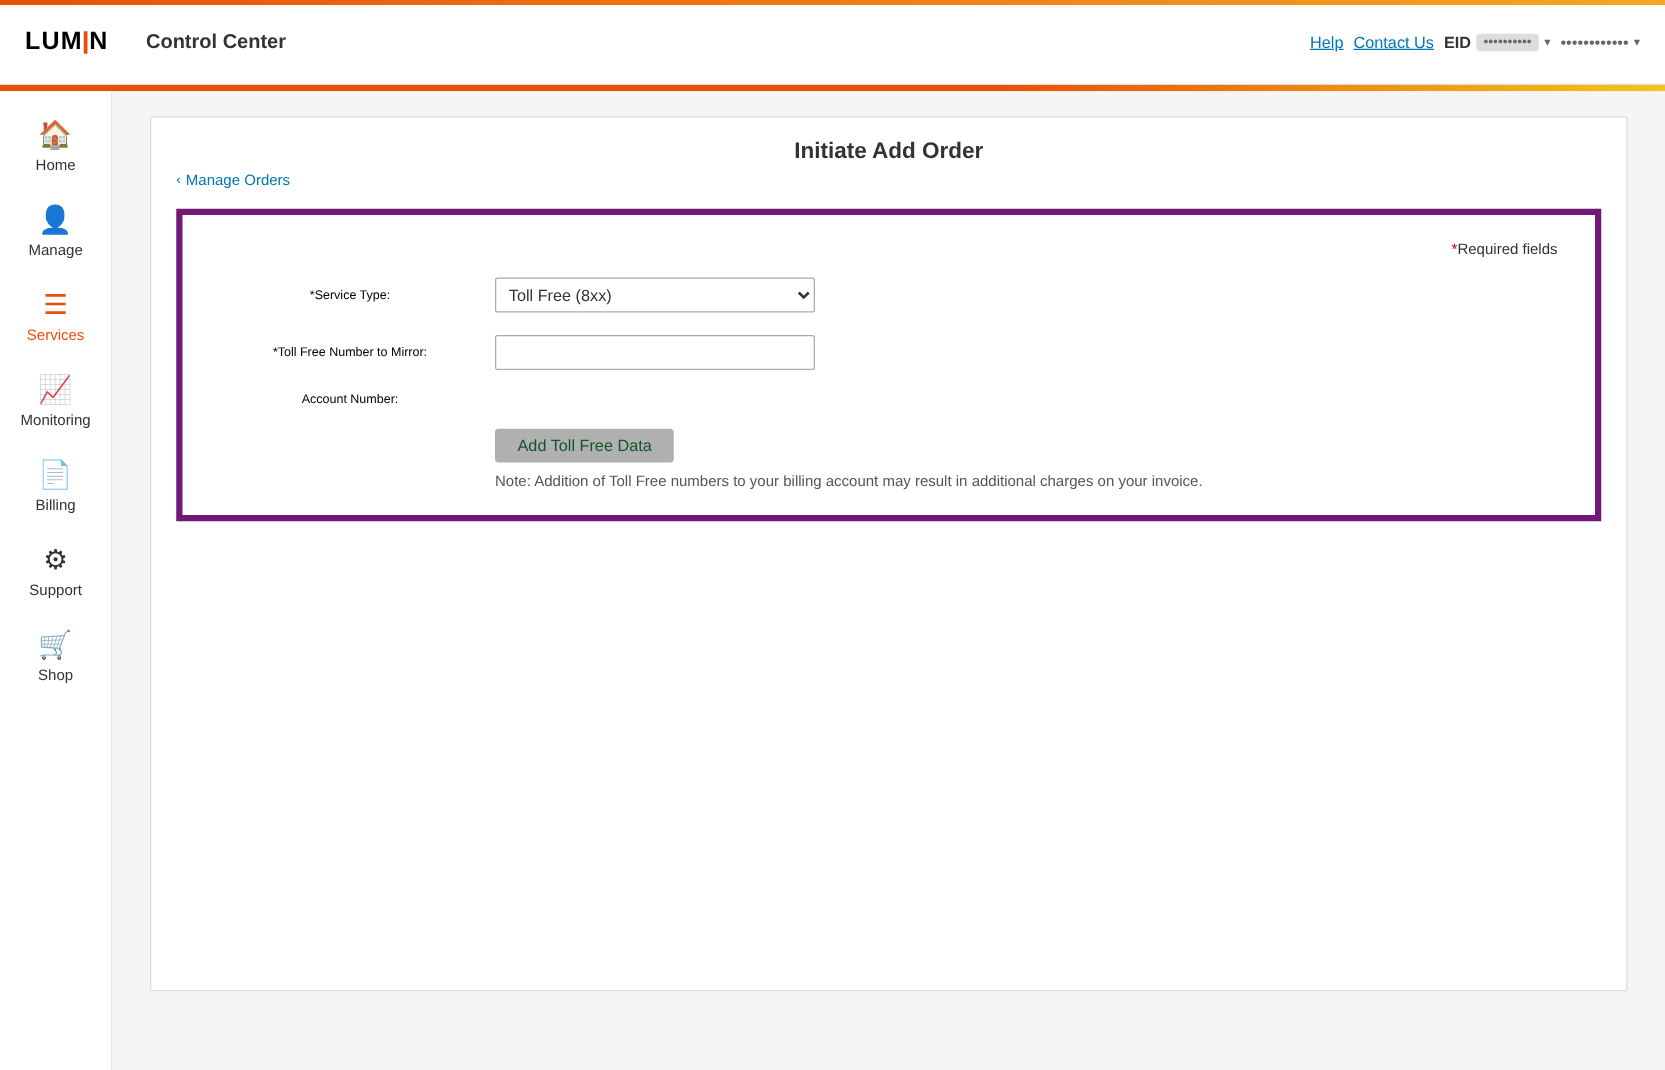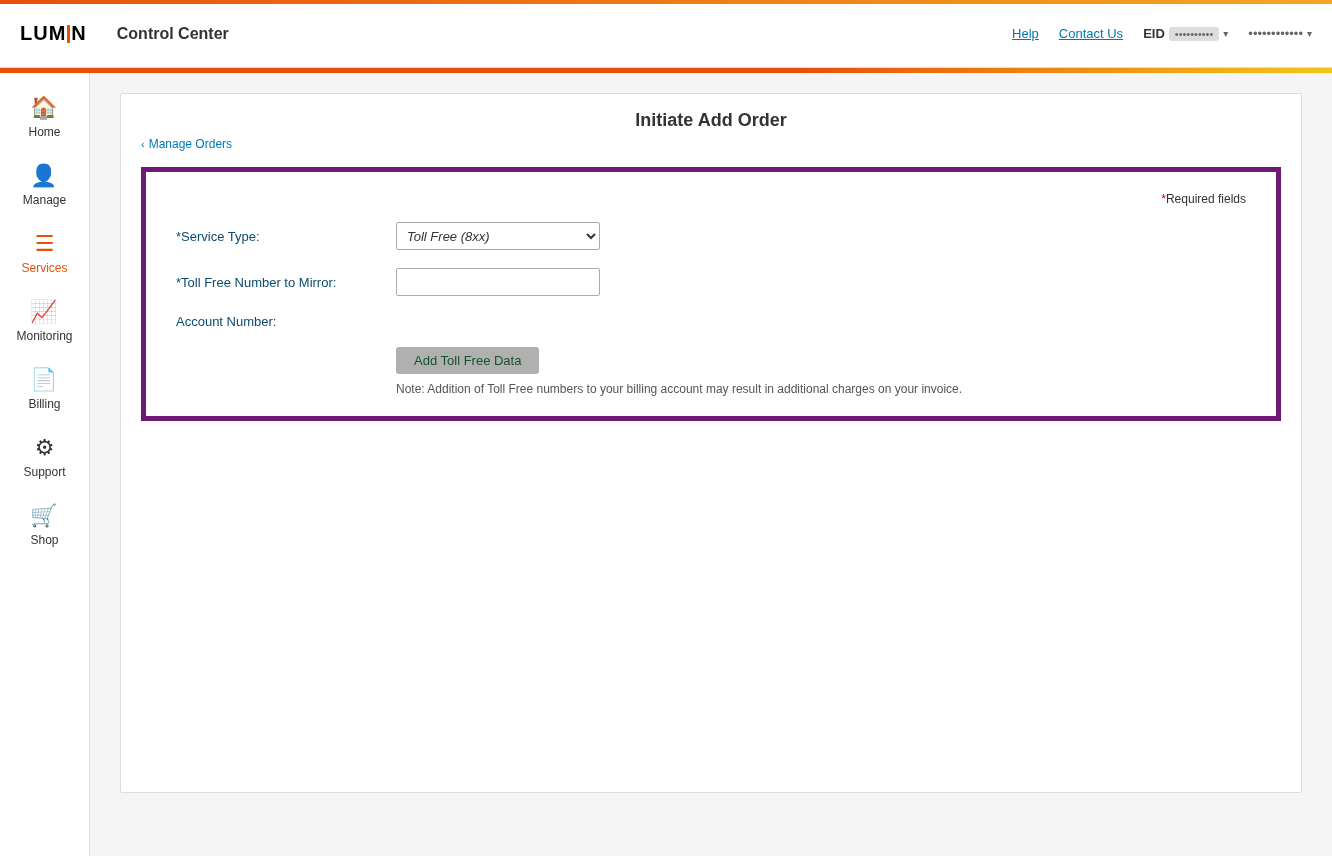--- a/index.html
+++ b/index.html
@@ -45,21 +45,21 @@
     }
     .app-title {
       font-size: 16px;
       font-weight: 600;
       color: #333;
     }
     .header-right {
       margin-left: auto;
       display: flex;
       align-items: center;
-      gap: 20px;
+      gap: 8px;
     }
     .header-link {
       color: #0077b6;
       text-decoration: underline;
       cursor: pointer;
       font-size: 13px;
     }
     .header-eid {
       display: flex;
       align-items: center;
@@ -187,36 +187,35 @@
       margin-bottom: 16px;
     }
     .required-note span.asterisk { color: #cc0000; }
 
     .form-row {
       display: flex;
       align-items: center;
       margin-bottom: 18px;
     }
     .form-label {
-      text-align: left;
+      text-align: center;
       min-width: 220px;
       padding-right: 12px;
-      font-size: 13px;
-      color: #0c4a6e;
+      font-size: 10px;
+      color: #000000;
     }
     .form-control {
-      width: 204px;
+      width: 256px;
       height: 28px;
       border: 1px solid #aaa;
       border-radius: 2px;
       font-size: 13px;
       padding: 2px 6px;
       color: #333;
       background: #fff;
-      font-style: italic;
     }
     select.form-control {
       appearance: auto;
       background: #fff;
     }
     .form-value {
       font-size: 13px;
       color: #333;
     }
 

